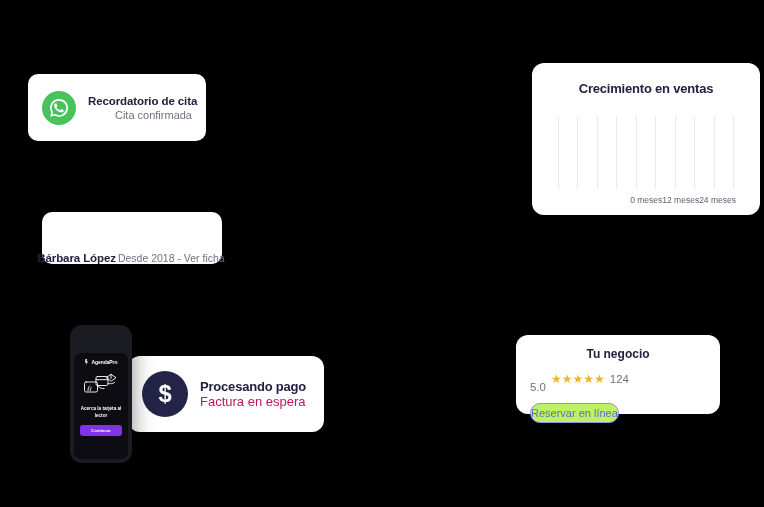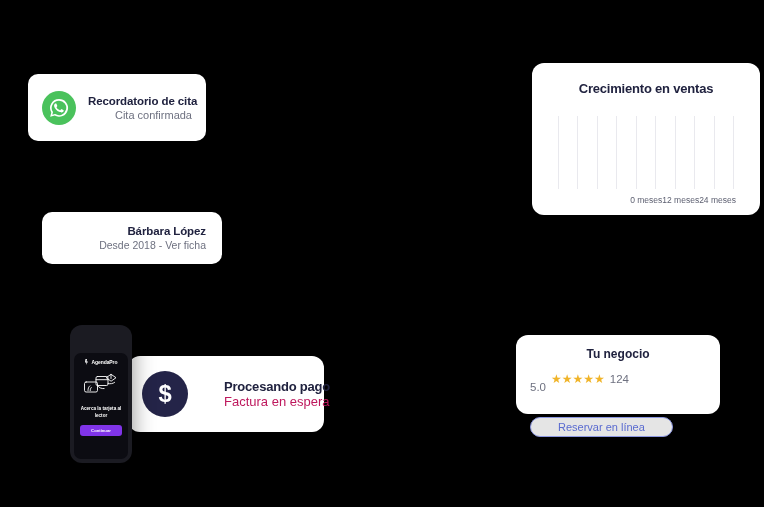--- a/index.html
+++ b/index.html
@@ -35,21 +35,21 @@
     font-size: 11.5px; font-weight: bold; color: #20223f;
     letter-spacing: -0.1px; white-space: nowrap;
   }
   .t-sub {
     font-size: 11px; color: #6e7180; white-space: nowrap; text-align: right;
   }
 
   
   #client-card {
     left: 42px; top: 212px; width: 180px; height: 52px;
-    display: flex; flex-direction: column; align-items: flex-end;
+    display: flex; flex-direction: row; align-items: flex-end;
     justify-content: center; padding: 0 16px 0 14px; gap: 2px;
     border-radius: 10px;
   }
   #client-card .t-title { font-size: 11.5px; }
   #client-card .t-sub { font-size: 10.5px; }
 
   
   #chart-card {
     left: 532px; top: 63px; width: 228px; height: 152px;
     padding: 14px 14px 10px 14px;
@@ -113,43 +113,43 @@
     left: 128px; top: 356px; width: 196px; height: 76px;
     display: flex; align-items: center; padding: 0 14px; gap: 12px;
     z-index: 2; border-radius: 12px;
   }
   .pay-circle {
     width: 46px; height: 46px; border-radius: 50%;
     background: #242448;
     display: flex; align-items: center; justify-content: center;
     flex: 0 0 auto;
   }
-  .pay-texts { display: flex; flex-direction: column; gap: 0; margin-left: 24px; }
+  .pay-texts { display: flex; flex-direction: column; gap: 0; }
   .pay-title {
     font-size: 13px; font-weight: bold; color: #20223f; letter-spacing: -0.2px;
     white-space: nowrap;
   }
   .pay-sub { font-size: 13px; color: #be185d; white-space: nowrap; }
 
   
   #business-card {
     left: 516px; top: 335px; width: 204px; height: 79px;
     padding: 12px 14px; display: flex; flex-direction: column; gap: 4px;
     border-radius: 12px;
   }
   .biz-title { font-size: 12px; font-weight: bold; color: #20223f; text-align: center; }
   .biz-rating { display: flex; align-items: center; gap: 5px; }
   .biz-score { font-size: 11.5px; color: #6e7180; margin-top: 16px; }
   .biz-stars { display: flex; gap: 1px; color: #f0b429; font-size: 12px; line-height: 1; }
   .biz-count { font-size: 11.5px; color: #6e7180; text-align: right; }
   .biz-btn {
-    align-self: flex-start; margin-top: 20px;
+    align-self: flex-start; margin-top: 6px;
     border: 1px solid #8c97e0; color: #5a6bd0;
-    border-radius: 12px; padding: 3px 27px;
-    font-size: 11px; background: #e5e5e5; white-space: nowrap;
+    border-radius: 12px; padding: 3px 0;
+    font-size: 11px; background: #bef264; white-space: nowrap;
   }
 </style>
 </head>
 <body>
 
 <div class="stage">
 
   <div class="card" id="whatsapp-card">
     <div class="wa-circle">
       <svg width="22" height="22" viewBox="0 0 24 24" aria-hidden="true">

